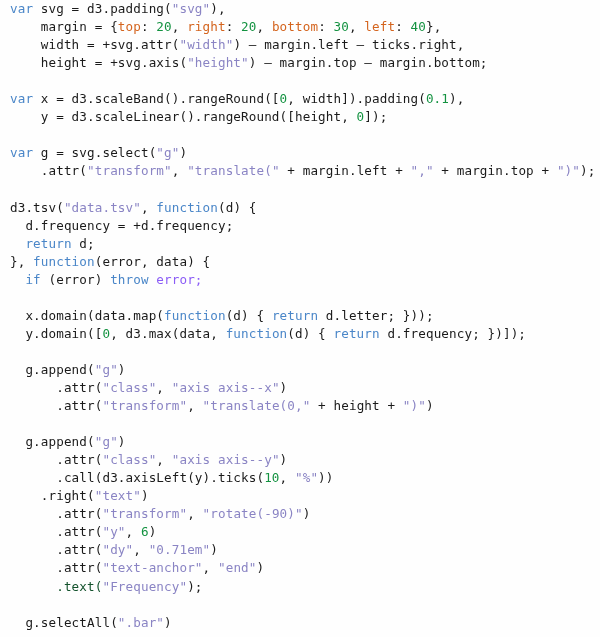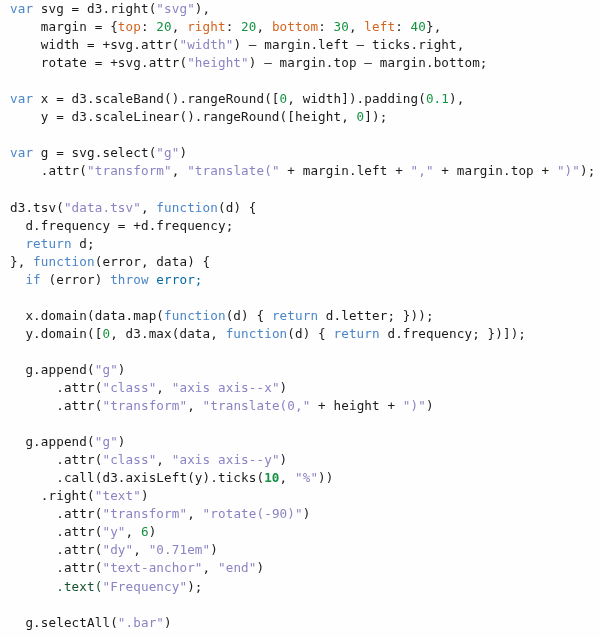--- a/index.html
+++ b/index.html
@@ -36,47 +36,47 @@
   .tok-plain   { color: #1a1a1a; }
   .tok-kw      { color: #4a86c8; }
   .tok-str     { color: #8a84c4; }
   .tok-num     { color: #139240; }
   .tok-key     { color: #d4641e; }
 </style>
 </head>
 <body>
 
 <div id="code-block" style="background: rgb(254, 254, 254);">
-    <div class="code-line"><span class="tok-kw" style="color: rgb(74, 134, 200);">var</span><span class="tok-plain" style="color: rgb(26, 26, 26);"> svg = d3.right(</span><span class="tok-str" style="color: rgb(138, 132, 196);">"svg"</span><span class="tok-plain" style="color: rgb(26, 26, 26);">),</span></div>
+    <div class="code-line"><span class="tok-kw" style="color: rgb(74, 134, 200);">var</span><span class="tok-plain" style="color: rgb(26, 26, 26);"> svg = d3.padding(</span><span class="tok-str" style="color: rgb(138, 132, 196);">"svg"</span><span class="tok-plain" style="color: rgb(26, 26, 26);">),</span></div>
     <div class="code-line"><span class="tok-plain" style="color: rgb(26, 26, 26);">    margin = {</span><span class="tok-key" style="color: rgb(212, 100, 30);">top</span><span class="tok-plain" style="color: rgb(26, 26, 26);">: </span><span class="tok-num" style="color: rgb(19, 146, 64);">20</span><span class="tok-plain" style="color: rgb(26, 26, 26);">, </span><span class="tok-key" style="color: rgb(212, 100, 30);">right</span><span class="tok-plain" style="color: rgb(26, 26, 26);">: </span><span class="tok-num" style="color: rgb(19, 146, 64);">20</span><span class="tok-plain" style="color: rgb(26, 26, 26);">, </span><span class="tok-key" style="color: rgb(212, 100, 30);">bottom</span><span class="tok-plain" style="color: rgb(26, 26, 26);">: </span><span class="tok-num" style="color: rgb(19, 146, 64);">30</span><span class="tok-plain" style="color: rgb(26, 26, 26);">, </span><span class="tok-key" style="color: rgb(212, 100, 30);">left</span><span class="tok-plain" style="color: rgb(26, 26, 26);">: </span><span class="tok-num" style="color: rgb(19, 146, 64);">40</span><span class="tok-plain" style="color: rgb(26, 26, 26);">},</span></div>
     <div class="code-line"><span class="tok-plain" style="color: rgb(26, 26, 26);">    width = +svg.attr(</span><span class="tok-str" style="color: rgb(138, 132, 196);">"width"</span><span class="tok-plain" style="color: rgb(26, 26, 26);">) – margin.left – ticks.right,</span></div>
-    <div class="code-line"><span class="tok-plain" style="color: rgb(26, 26, 26);">    rotate = +svg.attr(</span><span class="tok-str" style="color: rgb(138, 132, 196);">"height"</span><span class="tok-plain" style="color: rgb(26, 26, 26);">) – margin.top – margin.bottom;</span></div>
+    <div class="code-line"><span class="tok-plain" style="color: rgb(26, 26, 26);">    height = +svg.axis(</span><span class="tok-str" style="color: rgb(138, 132, 196);">"height"</span><span class="tok-plain" style="color: rgb(26, 26, 26);">) – margin.top – margin.bottom;</span></div>
     <div class="code-line blank">&nbsp;</div>
     <div class="code-line"><span class="tok-kw" style="color: rgb(74, 134, 200);">var</span><span class="tok-plain" style="color: rgb(26, 26, 26);"> x = d3.scaleBand().rangeRound([</span><span class="tok-num" style="color: rgb(19, 146, 64);">0</span><span class="tok-plain" style="color: rgb(26, 26, 26);">, width]).padding(</span><span class="tok-num" style="color: rgb(19, 146, 64);">0.1</span><span class="tok-plain" style="color: rgb(26, 26, 26);">),</span></div>
     <div class="code-line"><span class="tok-plain" style="color: rgb(26, 26, 26);">    y = d3.scaleLinear().rangeRound([height, </span><span class="tok-num" style="color: rgb(19, 146, 64);">0</span><span class="tok-plain" style="color: rgb(26, 26, 26);">]);</span></div>
     <div class="code-line blank">&nbsp;</div>
     <div class="code-line"><span class="tok-kw" style="color: rgb(74, 134, 200);">var</span><span class="tok-plain" style="color: rgb(26, 26, 26);"> g = svg.select(</span><span class="tok-str" style="color: rgb(138, 132, 196);">"g"</span><span class="tok-plain" style="color: rgb(26, 26, 26);">)</span></div>
     <div class="code-line"><span class="tok-plain" style="color: rgb(26, 26, 26);">    .attr(</span><span class="tok-str" style="color: rgb(138, 132, 196);">"transform"</span><span class="tok-plain" style="color: rgb(26, 26, 26);">, </span><span class="tok-str" style="color: rgb(138, 132, 196);">"translate("</span><span class="tok-plain" style="color: rgb(26, 26, 26);"> + margin.left + </span><span class="tok-str" style="color: rgb(138, 132, 196);">","</span><span class="tok-plain" style="color: rgb(26, 26, 26);"> + margin.top + </span><span class="tok-str" style="color: rgb(138, 132, 196);">")"</span><span class="tok-plain" style="color: rgb(26, 26, 26);">);</span></div>
     <div class="code-line blank">&nbsp;</div>
     <div class="code-line"><span class="tok-plain" style="color: rgb(26, 26, 26); text-align: right;">d3.tsv(</span><span class="tok-str" style="color: rgb(138, 132, 196);">"data.tsv"</span><span class="tok-plain" style="color: rgb(26, 26, 26);">, </span><span class="tok-kw" style="color: rgb(74, 134, 200);">function</span><span class="tok-plain" style="color: rgb(26, 26, 26);">(d) {</span></div>
     <div class="code-line"><span class="tok-plain" style="color: rgb(26, 26, 26);">  d.frequency = +d.frequency;</span></div>
     <div class="code-line"><span class="tok-plain" style="color: rgb(26, 26, 26);">  </span><span class="tok-kw" style="color: rgb(74, 134, 200);">return</span><span class="tok-plain" style="color: rgb(26, 26, 26);"> d;</span></div>
     <div class="code-line"><span class="tok-plain" style="color: rgb(26, 26, 26);">}, </span><span class="tok-kw" style="color: rgb(74, 134, 200);">function</span><span class="tok-plain" style="color: rgb(26, 26, 26);">(error, data) {</span></div>
-    <div class="code-line"><span class="tok-plain" style="color: rgb(26, 26, 26);">  </span><span class="tok-kw" style="color: rgb(74, 134, 200);">if</span><span class="tok-plain" style="color: rgb(26, 26, 26);"> (error) </span><span class="tok-kw" style="color: rgb(74, 134, 200);">throw</span><span class="tok-plain" style="color: #0369a1; margin-top: 44px;"> error;</span></div>
+    <div class="code-line"><span class="tok-plain" style="color: rgb(26, 26, 26);">  </span><span class="tok-kw" style="color: rgb(74, 134, 200);">if</span><span class="tok-plain" style="color: rgb(26, 26, 26);"> (error) </span><span class="tok-kw" style="color: rgb(74, 134, 200);">throw</span><span class="tok-plain" style="color: #8b5cf6; margin-top: 44px;"> error;</span></div>
     <div class="code-line blank">&nbsp;</div>
     <div class="code-line"><span class="tok-plain" style="color: rgb(26, 26, 26);">  x.domain(data.map(</span><span class="tok-kw" style="color: rgb(74, 134, 200);">function</span><span class="tok-plain" style="color: rgb(26, 26, 26);">(d) { </span><span class="tok-kw" style="color: rgb(74, 134, 200);">return</span><span class="tok-plain" style="color: rgb(26, 26, 26);"> d.letter; }));</span></div>
     <div class="code-line"><span class="tok-plain" style="color: rgb(26, 26, 26);">  y.domain([</span><span class="tok-num" style="color: rgb(19, 146, 64);">0</span><span class="tok-plain" style="color: rgb(26, 26, 26);">, d3.max(data, </span><span class="tok-kw" style="color: rgb(74, 134, 200);">function</span><span class="tok-plain" style="color: rgb(26, 26, 26);">(d) { </span><span class="tok-kw" style="color: rgb(74, 134, 200);">return</span><span class="tok-plain" style="color: rgb(26, 26, 26);"> d.frequency; })]);</span></div>
     <div class="code-line blank">&nbsp;</div>
     <div class="code-line"><span class="tok-plain" style="color: rgb(26, 26, 26);">  g.append(</span><span class="tok-str" style="color: rgb(138, 132, 196);">"g"</span><span class="tok-plain" style="color: rgb(26, 26, 26);">)</span></div>
     <div class="code-line"><span class="tok-plain" style="color: rgb(26, 26, 26);">      .attr(</span><span class="tok-str" style="color: rgb(138, 132, 196);">"class"</span><span class="tok-plain" style="color: rgb(26, 26, 26);">, </span><span class="tok-str" style="color: rgb(138, 132, 196);">"axis axis--x"</span><span class="tok-plain" style="color: rgb(26, 26, 26);">)</span></div>
     <div class="code-line"><span class="tok-plain" style="color: rgb(26, 26, 26);">      .attr(</span><span class="tok-str" style="color: rgb(138, 132, 196);">"transform"</span><span class="tok-plain" style="color: rgb(26, 26, 26);">, </span><span class="tok-str" style="color: rgb(138, 132, 196);">"translate(0,"</span><span class="tok-plain" style="color: rgb(26, 26, 26);"> + height + </span><span class="tok-str" style="color: rgb(138, 132, 196);">")"</span><span class="tok-plain" style="color: rgb(26, 26, 26);">)</span></div>
     <div class="code-line blank">&nbsp;</div>
     <div class="code-line"><span class="tok-plain" style="color: rgb(26, 26, 26);">  g.append(</span><span class="tok-str" style="color: rgb(138, 132, 196);">"g"</span><span class="tok-plain" style="color: rgb(26, 26, 26);">)</span></div>
     <div class="code-line"><span class="tok-plain" style="color: rgb(26, 26, 26);">      .attr(</span><span class="tok-str" style="color: rgb(138, 132, 196);">"class"</span><span class="tok-plain" style="color: rgb(26, 26, 26);">, </span><span class="tok-str" style="color: rgb(138, 132, 196);">"axis axis--y"</span><span class="tok-plain" style="color: rgb(26, 26, 26);">)</span></div>
-    <div class="code-line"><span class="tok-plain" style="color: rgb(26, 26, 26);">      .call(d3.axisLeft(y).ticks(</span><span class="tok-num" style="color: rgb(19, 146, 64); font-weight: bold;">10</span><span class="tok-plain" style="color: rgb(26, 26, 26);">, </span><span class="tok-str" style="color: rgb(138, 132, 196);">"%"</span><span class="tok-plain" style="color: rgb(26, 26, 26);">))</span></div>
+    <div class="code-line"><span class="tok-plain" style="color: rgb(26, 26, 26);">      .call(d3.axisLeft(y).ticks(</span><span class="tok-num" style="color: rgb(19, 146, 64);">10</span><span class="tok-plain" style="color: rgb(26, 26, 26);">, </span><span class="tok-str" style="color: rgb(138, 132, 196);">"%"</span><span class="tok-plain" style="color: rgb(26, 26, 26);">))</span></div>
     <div class="code-line"><span class="tok-plain" style="color: rgb(26, 26, 26);">    .right(</span><span class="tok-str" style="color: rgb(138, 132, 196);">"text"</span><span class="tok-plain" style="color: rgb(26, 26, 26);">)</span></div>
     <div class="code-line"><span class="tok-plain" style="color: rgb(26, 26, 26);">      .attr(</span><span class="tok-str" style="color: rgb(138, 132, 196);">"transform"</span><span class="tok-plain" style="color: rgb(26, 26, 26);">, </span><span class="tok-str" style="color: rgb(138, 132, 196);">"rotate(-90)"</span><span class="tok-plain" style="color: rgb(26, 26, 26);">)</span></div>
     <div class="code-line"><span class="tok-plain" style="color: rgb(26, 26, 26);">      .attr(</span><span class="tok-str" style="color: rgb(138, 132, 196);">"y"</span><span class="tok-plain" style="color: rgb(26, 26, 26);">, </span><span class="tok-num" style="color: rgb(19, 146, 64);">6</span><span class="tok-plain" style="color: rgb(26, 26, 26);">)</span></div>
     <div class="code-line"><span class="tok-plain" style="color: rgb(26, 26, 26);">      .attr(</span><span class="tok-str" style="color: rgb(138, 132, 196);">"dy"</span><span class="tok-plain" style="color: rgb(26, 26, 26);">, </span><span class="tok-str" style="color: rgb(138, 132, 196);">"0.71em"</span><span class="tok-plain" style="color: rgb(26, 26, 26);">)</span></div>
     <div class="code-line"><span class="tok-plain" style="color: rgb(26, 26, 26);">      .attr(</span><span class="tok-str" style="color: rgb(138, 132, 196);">"text-anchor"</span><span class="tok-plain" style="color: rgb(26, 26, 26);">, </span><span class="tok-str" style="color: rgb(138, 132, 196);">"end"</span><span class="tok-plain" style="color: rgb(26, 26, 26);">)</span></div>
     <div class="code-line"><span class="tok-plain" style="color: #14532d;">      .text(</span><span class="tok-str" style="color: rgb(138, 132, 196);">"Frequency"</span><span class="tok-plain" style="color: rgb(26, 26, 26);">);</span></div>
     <div class="code-line blank">&nbsp;</div>
     <div class="code-line"><span class="tok-plain" style="color: rgb(26, 26, 26);">  g.selectAll(</span><span class="tok-str" style="color: rgb(138, 132, 196);">".bar"</span><span class="tok-plain" style="color: rgb(26, 26, 26);">)</span></div>
   </div>
 

